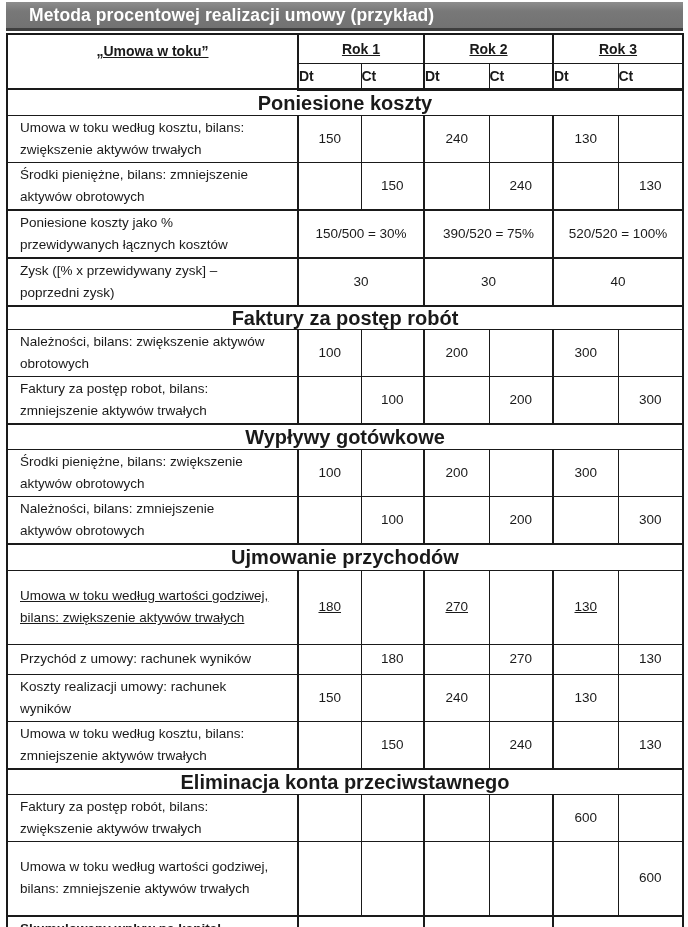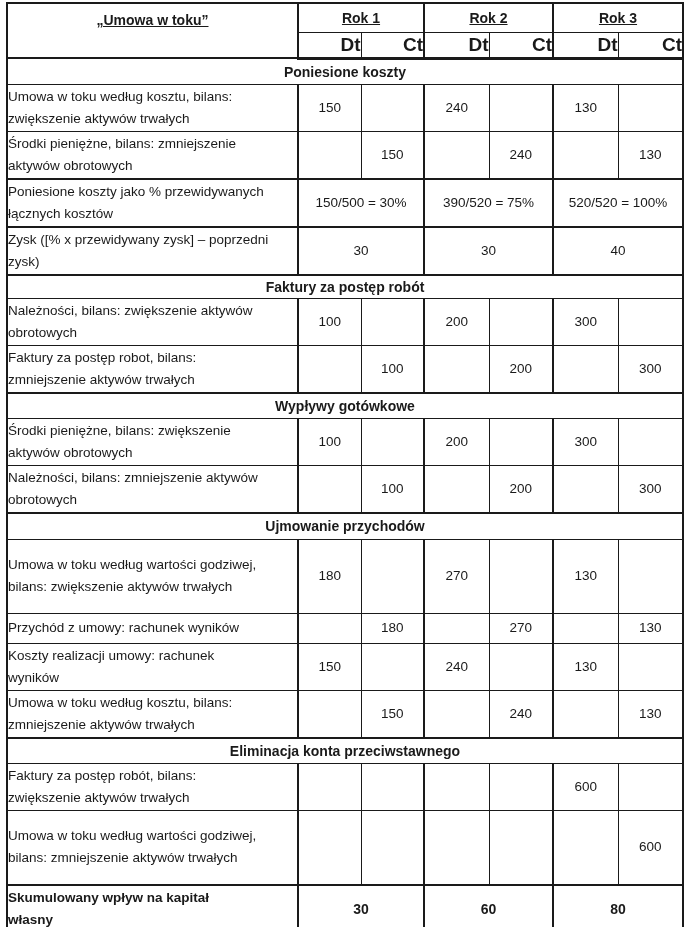--- a/index.html
+++ b/index.html
@@ -41,60 +41,63 @@
     border: 1px solid #1a1a1a;
     font-size: 13.5px;
     line-height: 22px;
     vertical-align: middle;
   }
   
   .ys  { border-left: 2px solid #1a1a1a; }
   .lbl {
     border-right: 2px solid #1a1a1a;
     text-align: left;
-    padding: 1px 28px 1px 0;
+    padding: 1px 28px 1px 12px;
     font-weight: normal;
   }
   .num { text-align: center; }
 
   
   tr.hdr1 { height: 29px; text-decoration: underline; }
   tr.hdr2 { height: 26px; }
   th.corner {
     vertical-align: top;
     padding-top: 5px;
     text-align: center;
     font-weight: bold;
     font-size: 14px;
     border-right: 2px solid #1a1a1a;
   }
   th.year { font-weight: bold; font-size: 14px; text-align: center; }
-  th.dc   { font-weight: bold; font-size: 19px; text-align: right; }
+  th.dc   { font-weight: bold; font-size: 14px; text-align: left; }
   tr.hdr2 th { border-bottom: 3px solid #1a1a1a; }
 
   
   tr.section-row td {
     text-align: center;
     font-weight: bold;
-    font-size: 14px;
+    font-size: 20px;
     border-top: 2px solid #1a1a1a;
   }
   
   tr.span-row td { border-top: 2px solid #1a1a1a; }
 
   
   tr.footer-row td { border-top: 2px solid #1a1a1a; font-weight: bold; }
   tr.footer-row td.lbl { padding-right: 50px; font-size: 13.5px; }
   tr.footer-row td.num { font-size: 14px; }
 </style>
 </head>
 <body>
 
 <div class="page">
 
+  <div class="title-bar">
+    <span>Metoda procentowej realizacji umowy (przykład)</span>
+  </div>
 
   <table>
     <colgroup>
       <col style="width:291px">
       <col style="width:63px">
         <col style="width:63px">
       <col style="width:65px">
         <col style="width:64px">
       <col style="width:65px">
         <col style="width:65px">
@@ -187,21 +190,21 @@
           <td class="num ys"></td>
           <td class="num">100</td>
           <td class="num ys"></td>
           <td class="num">200</td>
           <td class="num ys"></td>
           <td class="num">300</td>
         </tr>
         <tr class="section-row" style="height: 26px;">
           <td colspan="7">Ujmowanie przychodów</td>
         </tr>
-        <tr class="data-row" style="height: 74px;">
+        <tr class="data-row" style="height: 74px; text-decoration: underline;">
           <td class="lbl">Umowa w toku według wartości godziwej, bilans: zwiększenie aktywów trwałych</td>
           <td class="num ys">180</td>
           <td class="num"></td>
           <td class="num ys">270</td>
           <td class="num"></td>
           <td class="num ys">130</td>
           <td class="num"></td>
         </tr>
         <tr class="data-row" style="height: 30px;">
           <td class="lbl">Przychód z umowy: rachunek wyników</td>

